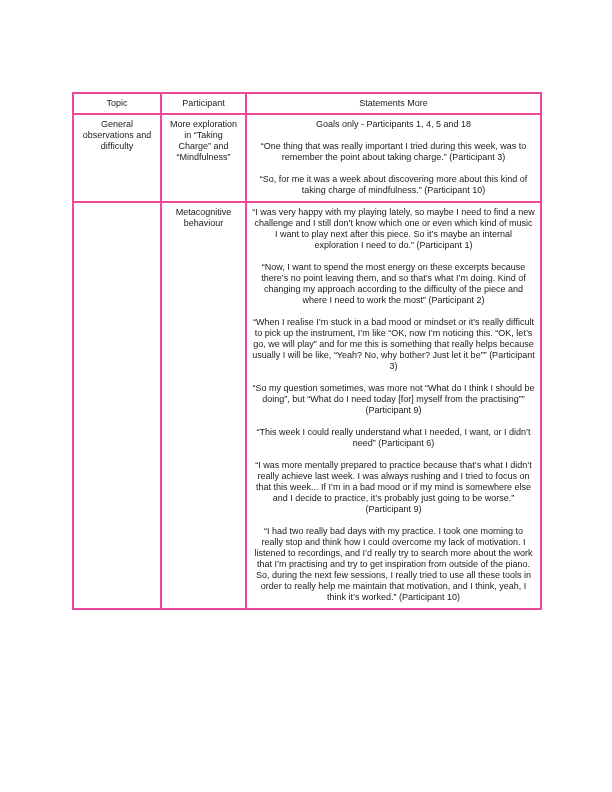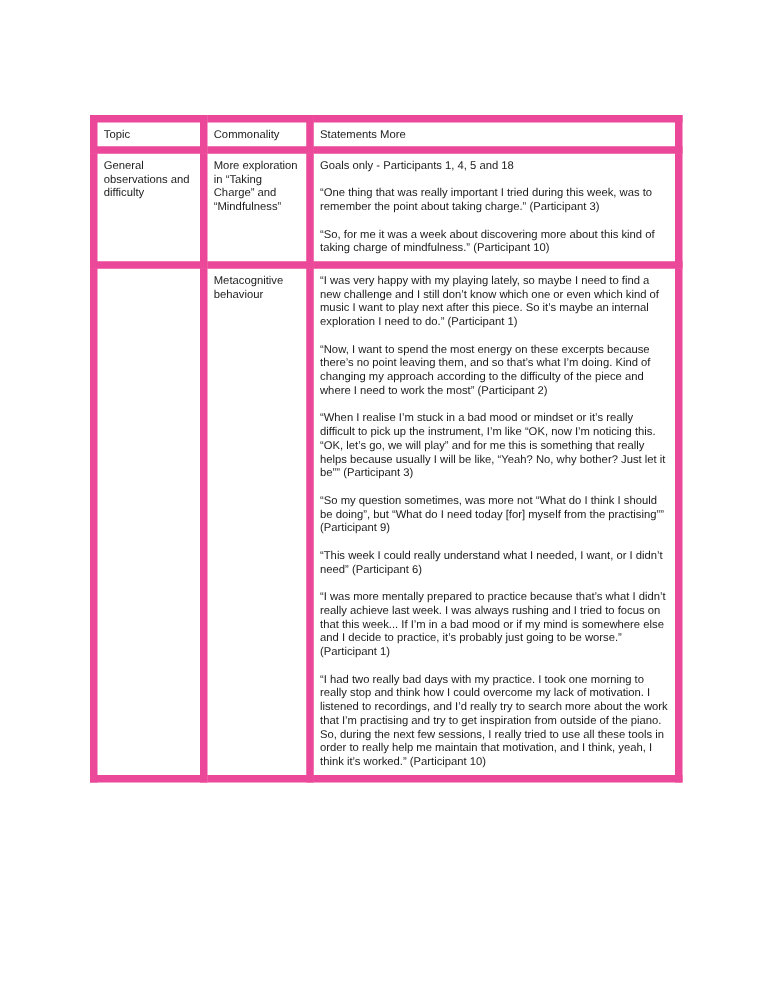--- a/index.html
+++ b/index.html
@@ -20,23 +20,23 @@
   table.doc-table {
     position: absolute;
     left: 72px;
     top: 92px;
     width: 468px;
     border-collapse: collapse;
     table-layout: fixed;
   }
   .doc-table th,
   .doc-table td {
-    border: 6px solid #ec4899;
+    border: 2px solid #ec4899;
     vertical-align: top;
-    text-align: left;
+    text-align: center;
     padding: 4px 5px 5px 5px;
     font-size: 9px;
     line-height: 11px;
     font-weight: normal;
     word-wrap: break-word;
   }
   .doc-table th {
     padding-top: 4px;
     padding-bottom: 4px;
   }
@@ -56,21 +56,21 @@
 <div class="page">
   <table class="doc-table">
     <colgroup>
       <col class="col-topic">
       <col class="col-commonality">
       <col class="col-statements">
     </colgroup>
     <tbody>
         <tr>
       <th>Topic</th>
-      <th>Commonality</th>
+      <th>Participant</th>
       <th>Statements More</th>
     </tr>
 
     <tr>
       <td>General observations and difficulty</td>
       <td>More exploration in “Taking Charge” and “Mindfulness”</td>
       <td>
         <p>Goals only - Participants 1, 4, 5 and 18</p>
         <p>“One thing that was really important I tried during this week, was to remember the point about taking charge.” (Participant 3)</p>
         <p>“So, for me it was a week about discovering more about this kind of taking charge of mindfulness.” (Participant 10)</p>
@@ -80,19 +80,19 @@
 
     <tr>
       <td></td>
       <td>Metacognitive behaviour</td>
       <td>
         <p>“I was very happy with my playing lately, so maybe I need to find a new challenge and I still don’t know which one or even which kind of music I want to play next after this piece. So it’s maybe an internal exploration I need to do.” (Participant 1)</p>
         <p>“Now, I want to spend the most energy on these excerpts because there’s no point leaving them, and so that’s what I’m doing. Kind of changing my approach according to the difficulty of the piece and where I need to work the most” (Participant 2)</p>
         <p>“When I realise I’m stuck in a bad mood or mindset or it’s really difficult to pick up the instrument, I’m like “OK, now I’m noticing this. “OK, let’s go, we will play” and for me this is something that really helps because usually I will be like, “Yeah? No, why bother? Just let it be”” (Participant 3)</p>
         <p>“So my question sometimes, was more not “What do I think I should be doing”, but “What do I need today [for] myself from the practising”” (Participant 9)</p>
         <p>“This week I could really understand what I needed, I want, or I didn’t need” (Participant 6)</p>
-        <p>“I was more mentally prepared to practice because that’s what I didn’t really achieve last week. I was always rushing and I tried to focus on that this week... If I’m in a bad mood or if my mind is somewhere else and I decide to practice, it’s probably just going to be worse.” (Participant 1)</p>
+        <p>“I was more mentally prepared to practice because that’s what I didn’t really achieve last week. I was always rushing and I tried to focus on that this week... If I’m in a bad mood or if my mind is somewhere else and I decide to practice, it’s probably just going to be worse.” (Participant 9)</p>
         <p>“I had two really bad days with my practice. I took one morning to really stop and think how I could overcome my lack of motivation. I listened to recordings, and I’d really try to search more about the work that I’m practising and try to get inspiration from outside of the piano. So, during the next few sessions, I really tried to use all these tools in order to really help me maintain that motivation, and I think, yeah, I think it’s worked.” (Participant 10)</p>
       </td>
     </tr>
   </tbody>
     </table>
 </div>
 
 </body></html>

